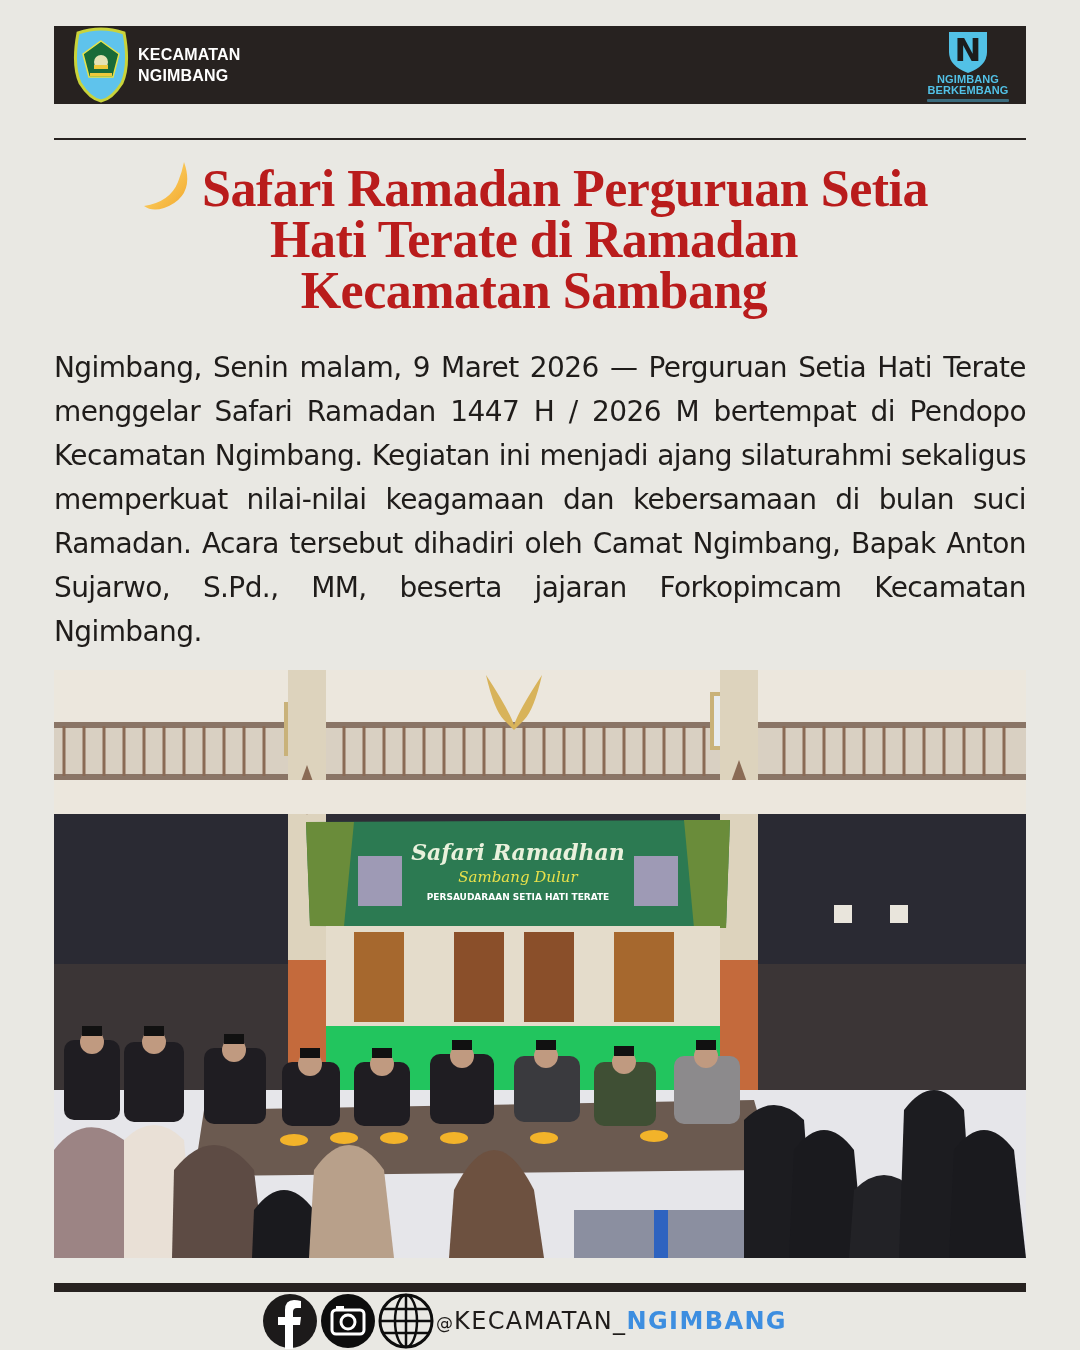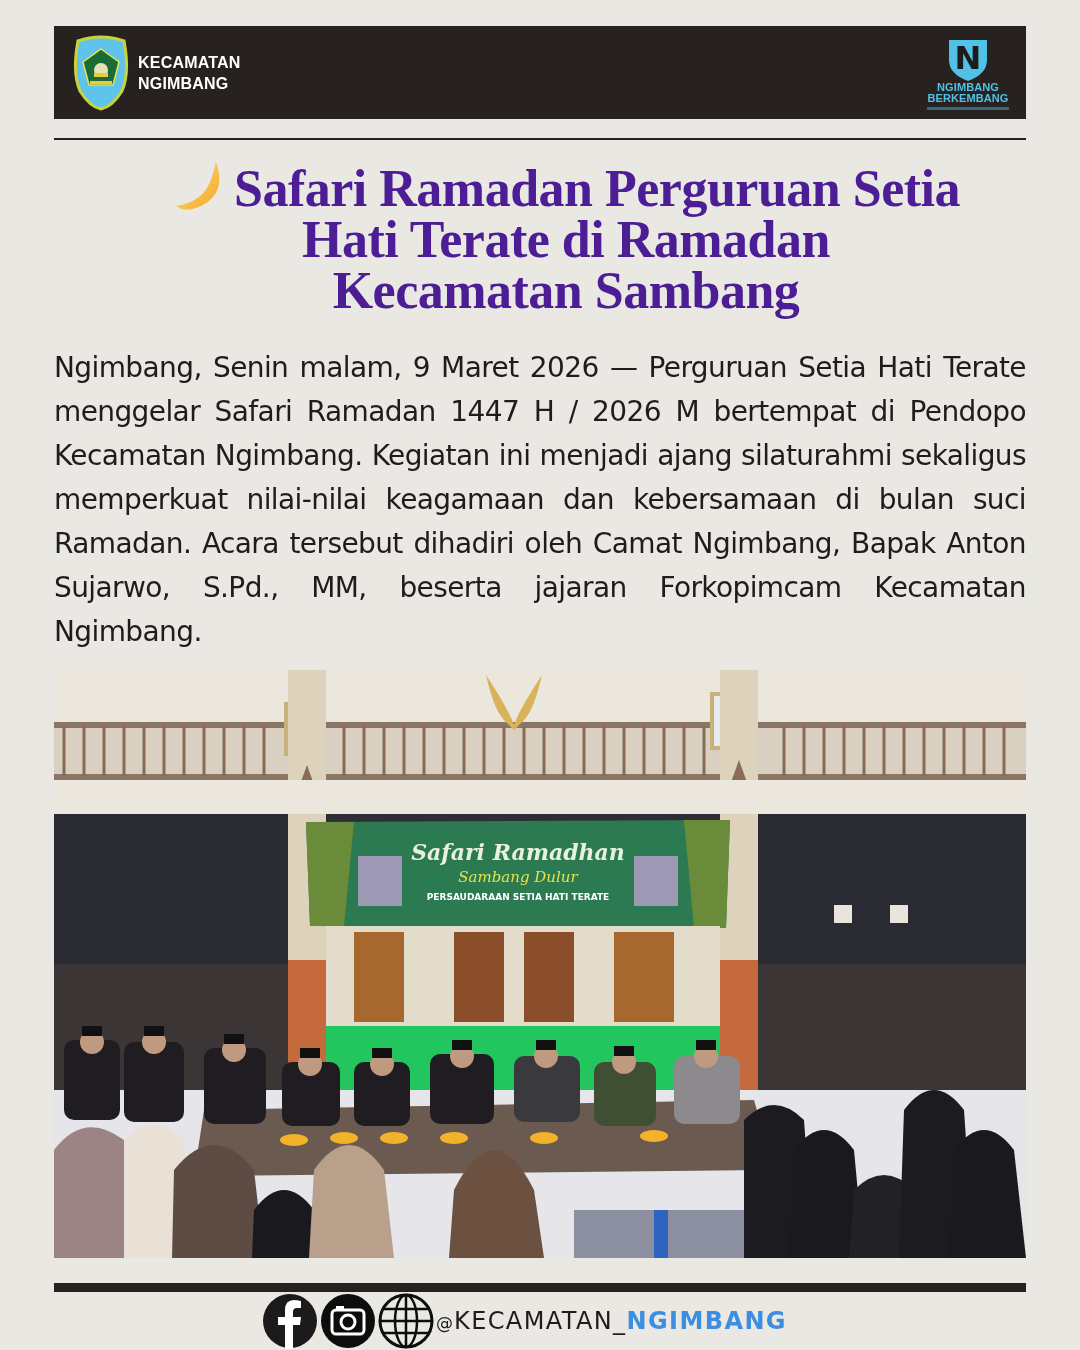--- a/index.html
+++ b/index.html
@@ -6,21 +6,21 @@
   html, body { width: 1080px; height: 1350px; }
   body {
     background: #e9e8e3;
     font-family: "Liberation Sans", "DejaVu Sans", sans-serif;
     color: #1f1c1a;
     position: relative;
     overflow: hidden;
   }
   
   .header {
-    position: absolute; left: 54px; top: 26px; width: 972px; height: 93px;
+    position: absolute; left: 54px; top: 26px; width: 972px; height: 78px;
     background: #272220;
     display: flex; align-items: center; justify-content: space-between;
     padding: 0 10px 0 18px;
   }
   .brand-left { display: flex; align-items: center; gap: 8px; }
   .crest { width: 58px; height: 76px; }
   .brand-text {
     color: #ffffff; font-weight: 700; font-size: 16px; line-height: 21px;
     letter-spacing: 0.2px;
   }
@@ -31,24 +31,24 @@
   .nb-line {
     color: #52c1e6; font-weight: 700; font-size: 11px; line-height: 11px;
     letter-spacing: 0.1px;
   }
   .nb-tag { width: 82px; height: 3px; background: #3a6b7d; margin-top: 3px; border-radius: 1px; }
   .rule-top {
     position: absolute; left: 54px; top: 138px; width: 972px; height: 2px; background: #272220;
   }
   
   .title-wrap {
-    position: absolute; left: 136px; top: 160px; width: 860px;
+    position: absolute; left: 104px; top: 160px; width: 860px;
     text-align: center;
     font-family: "Liberation Serif", "DejaVu Serif", serif;
-    font-size: 52px; line-height: 51px; color: #4c1d95;
+    font-size: 52px; line-height: 51px; color: #b91c1c;
     letter-spacing: -0.5px;
   }
   .title-line { display: block; white-space: nowrap; }
   .moon { display: inline-block; width: 50px; height: 52px; vertical-align: -6px; margin-right: 12px; }
   
   .body-text {
     position: absolute; left: 54px; top: 346px; width: 972px;
     font-family: "DejaVu Sans", sans-serif;
     font-size: 28px; line-height: 44px; color: #1f1c1a;
     text-align: justify; letter-spacing: -0.6px;

